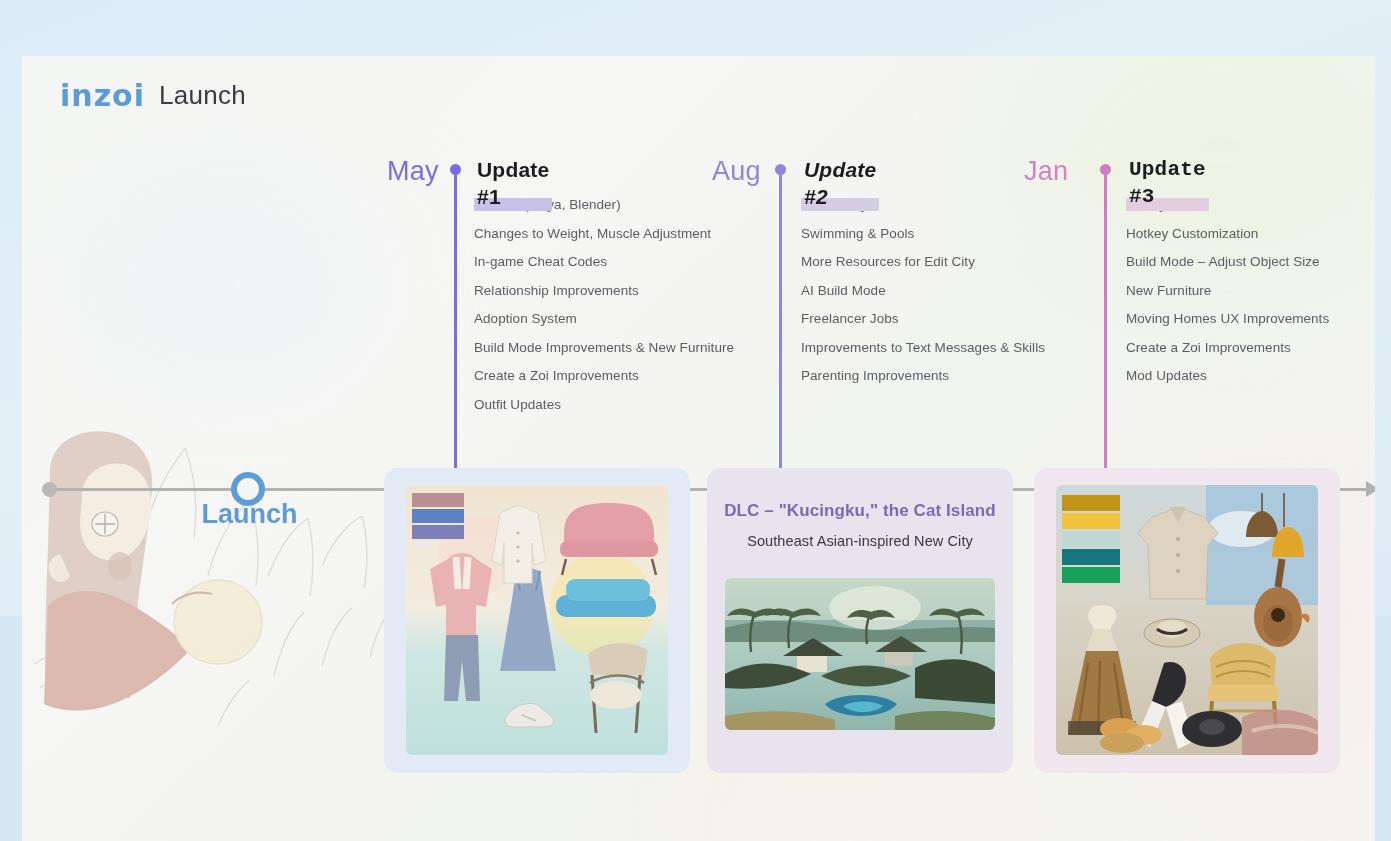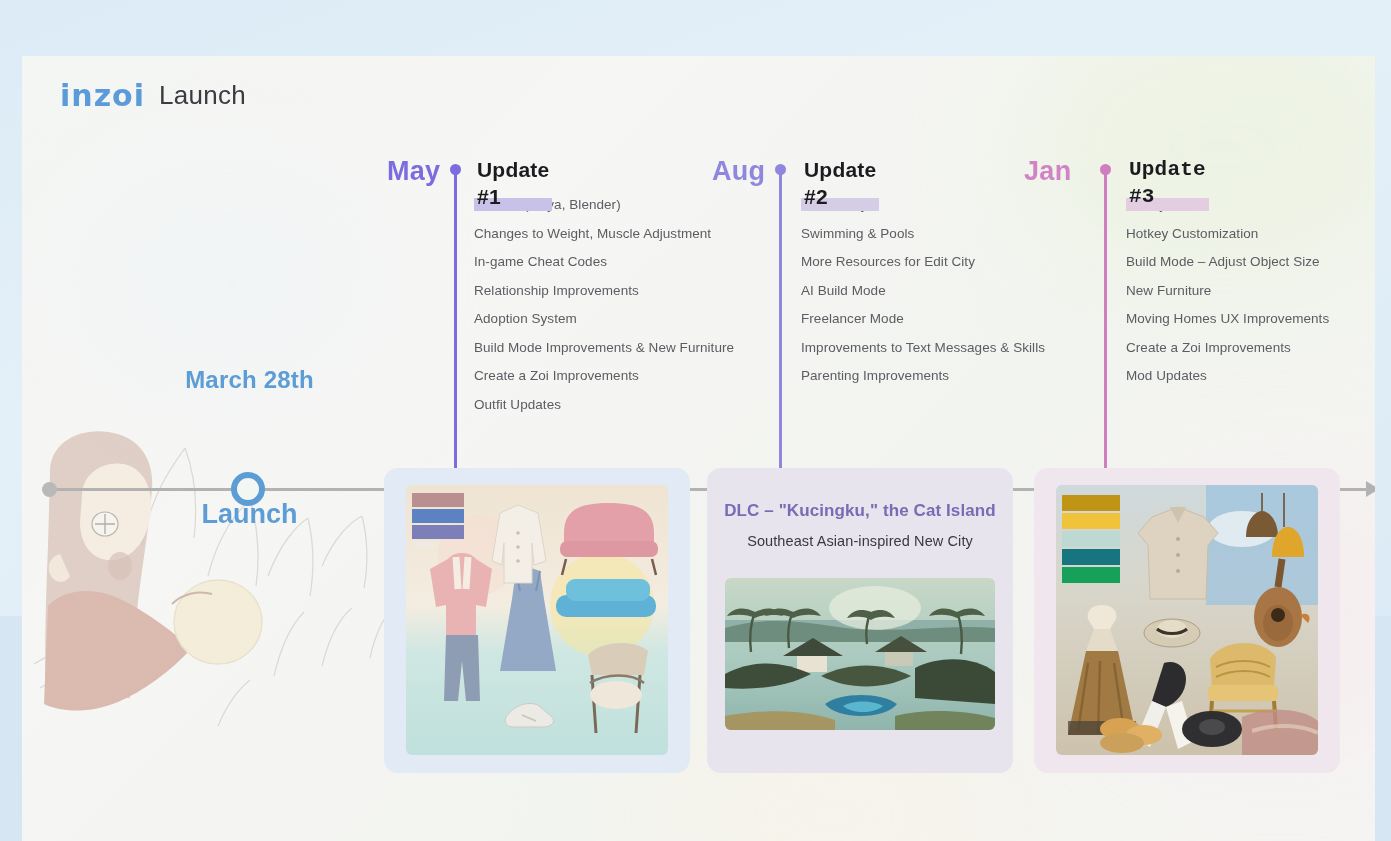--- a/index.html
+++ b/index.html
@@ -59,21 +59,21 @@
   
   #ea-node{ position:absolute; left:209px; top:416px; width:34px;height:34px;
     border:6px solid #5d9dd5; border-radius:50%; background:#f4f6f4; }
   #ea-date{ position:absolute; left:130px; top:310px; width:195px; text-align:center;
     font-size:24px; color:#5d9dd5; font-weight:bold; letter-spacing:.2px;}
   #ea-label{ position:absolute; left:120px; top:400px; width:215px; text-align:center;
     font-size:27px; line-height:1.45; color:#5d9dd5; font-weight:bold;}
 
   
   .milestone{ position:absolute; top:100px; }
-  .ms-month{ position:absolute; top:0; font-size:27px; font-weight:bold; letter-spacing:.3px;}
+  .ms-month{ position:absolute; top:0; font-size:27px; font-weight:normal; letter-spacing:.3px;}
   .ms-stem{ position:absolute; top:12px; width:3px; }
   .ms-topdot{ position:absolute; top:8px; width:11px;height:11px;border-radius:50%; }
   .ms-ring{ position:absolute; top:316px; width:30px;height:30px;border-radius:50%;
     border:5px solid currentColor; background:#f4f6f4; }
   .ms-pointer{ position:absolute; top:350px; width:0;height:0;
     border-left:16px solid transparent;border-right:16px solid transparent;
     border-top:26px solid rgba(150,150,185,.16); }
   .ms-title{ position:absolute; top:0px; font-size:21px; font-weight:bold; color:#1c1c20;
     letter-spacing:.2px; padding:0 3px 1px 3px; line-height:1.3;}
   .ms-title .hl{ position:relative; z-index:2; }
@@ -144,21 +144,20 @@
 
     <div id="header">
       <div id="logo">inzoi</div>
       <div id="roadmap-word">Launch</div>
     </div>
 
     <div id="axis"></div>
     <div id="axis-arrow"></div>
     <div id="axis-start"></div>
 
-    <div id="ea-date">March 28th</div>
     <div id="ea-node"></div>
     <div id="ea-label">
       <br>
       <span>Launch</span>
     </div>
 
     <div id="milestones-root">
         <div class="milestone" style="left: 0px;">
           <div class="ms-month" style="left: 365px; color: rgb(123, 108, 224);">May</div>
           <div class="ms-stem" style="left: 432px; height: 318px; background: rgb(123, 108, 224);"></div>
@@ -176,27 +175,27 @@
             <li>Create a Zoi Improvements</li>
             <li>Outfit Updates</li>
           </ul>
         </div>
         <div class="milestone" style="left: 0px;">
           <div class="ms-month" style="left: 690px; color: rgb(143, 134, 221);">Aug</div>
           <div class="ms-stem" style="left: 757px; height: 318px; background: rgb(143, 134, 221);"></div>
           <div class="ms-topdot" style="left: 753px; background: rgb(143, 134, 221);"></div>
           <div class="ms-ring" style="left: 744px; color: rgb(143, 134, 221);"></div>
           <div class="ms-pointer" style="left: 742px;"></div>
-          <div class="ms-title" style="left: 779px;"><span class="band" style="background: rgb(213, 205, 230);"></span><span class="hl">Update #2</span></div>
+          <div class="ms-title" style="left: 779px; font-style: italic;"><span class="band" style="background: rgb(213, 205, 230);"></span><span class="hl">Update #2</span></div>
           <ul class="ms-list" style="left: 779px;">
             <li>Ghost Play</li>
             <li>Swimming &amp; Pools</li>
             <li>More Resources for Edit City</li>
             <li>AI Build Mode</li>
-            <li>Freelancer Mode</li>
+            <li>Freelancer Jobs</li>
             <li>Improvements to Text Messages &amp; Skills</li>
             <li>Parenting Improvements</li>
           </ul>
         </div>
         <div class="milestone" style="left: 0px;">
           <div class="ms-month" style="left: 1002px; color: rgb(209, 131, 198);">Jan</div>
           <div class="ms-stem" style="left: 1082px; height: 318px; background: rgb(207, 126, 192);"></div>
           <div class="ms-topdot" style="left: 1078px; background: rgb(207, 126, 192);"></div>
           <div class="ms-ring" style="left: 1069px; color: rgb(207, 126, 192);"></div>
           <div class="ms-pointer" style="left: 1067px;"></div>

